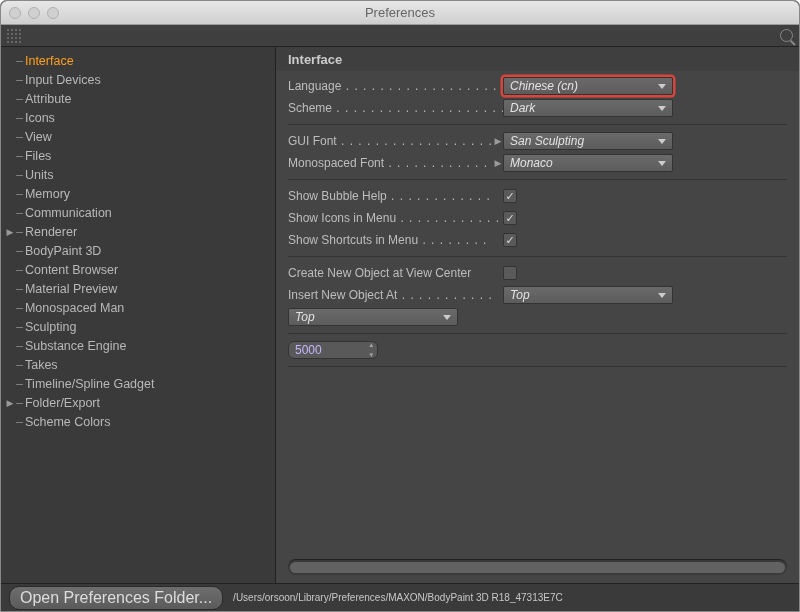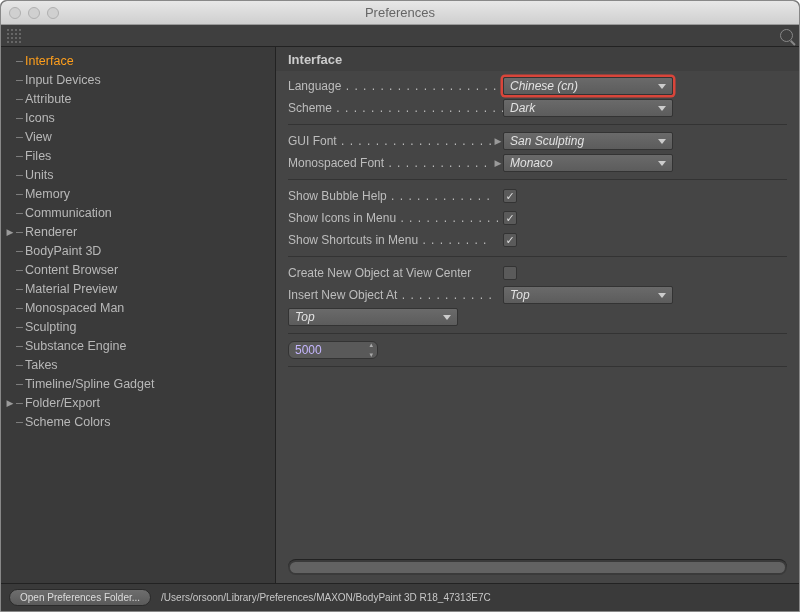--- a/index.html
+++ b/index.html
@@ -46,21 +46,21 @@
 .numfield::after { content: '▾'; position: absolute; right: 4px; bottom: -1px; font-size: 7px; color: #aaa; }
 
 .chk { width: 14px; height: 14px; background: #5a5a5a; border: 1px solid #333; display: inline-flex; align-items: center; justify-content: center; font-size: 11px; color: #ddd; border-radius: 2px; }
 
 .sep { height: 1px; background: #333; margin: 5px 0; }
 
 .hscroll { height: 16px; background: #3a3a3a; border-top: 1px solid #222; margin: 0 12px 8px 12px; position: relative; border-radius: 8px; }
 .hscroll-thumb { position: absolute; left: 2px; top: 2px; right: 2px; bottom: 2px; background: #626262; border-radius: 7px; }
 
 .footer { height: 28px; background: #3a3a3a; border-top: 1px solid #222; display: flex; align-items: center; padding: 0 8px; gap: 10px; }
-.btn { background: linear-gradient(#6e6e6e,#5a5a5a); border: 1px solid #2a2a2a; color: #ddd; font-size: 10px; padding: 2px 10px; border-radius: 10px; }
+.btn { background: linear-gradient(#6e6e6e,#5a5a5a); border: 1px solid #2a2a2a; color: #ddd; font-size: 16px; padding: 2px 10px; border-radius: 10px; }
 .path { font-size: 10px; color: #c8c8c8; }
 </style>
 </head>
 <body>
 
 <div class="window">
   <div class="titlebar">
     <div class="tl-dots">
       <div class="tl-dot"></div>
       <div class="tl-dot"></div>

